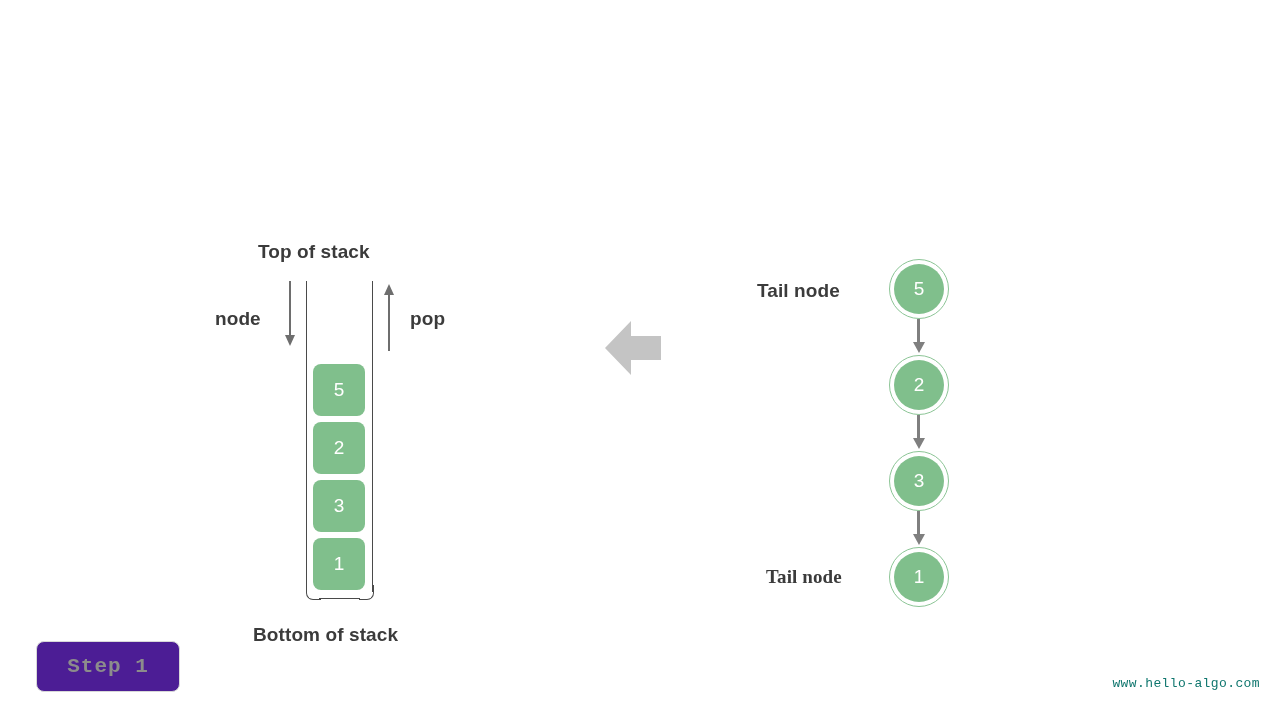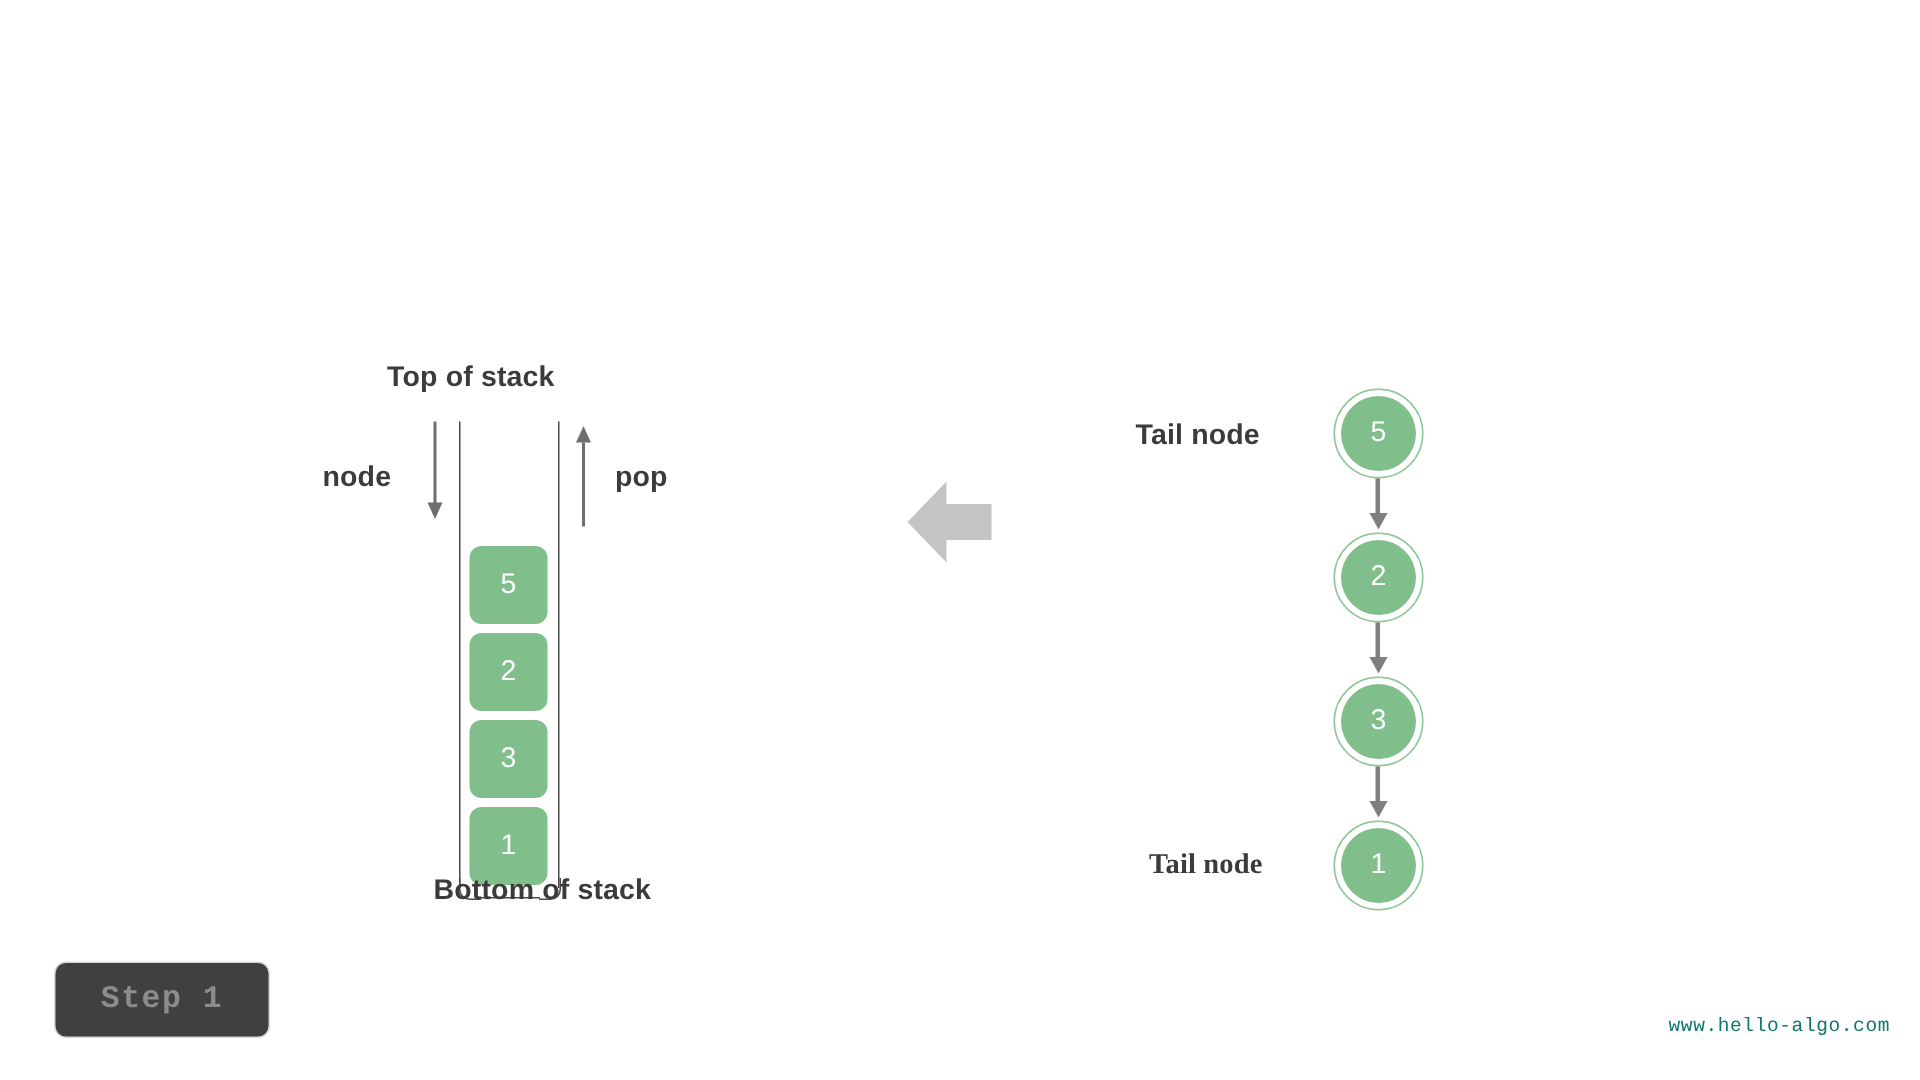--- a/index.html
+++ b/index.html
@@ -146,21 +146,21 @@
 
   
   #step-badge {
     position: absolute;
     left: 36px;
     top: 641px;
     width: 144px;
     height: 51px;
     border: 1px solid #d8d8d8;
     border-radius: 8px;
-    background: #404040;
+    background: #4c1d95;
     display: flex;
     align-items: center;
     justify-content: center;
     font-family: "Liberation Mono", monospace;
     font-size: 21px;
     font-weight: bold;
     color: #8c8c8c;
     letter-spacing: 1px;
     box-sizing: border-box;
   }
@@ -206,21 +206,21 @@
     <div class="stack-box" style="left:313px; top:422px;">
       <span>2</span>
     </div>
     <div class="stack-box" style="left:313px; top:480px;">
       <span>3</span>
     </div>
     <div class="stack-box" style="left:313px; top:538px;">
       <span>1</span>
     </div>
 
-    <div class="abs lbl-bold" style="left:253px; top:583px;margin-left:36px;">Bottom of stack</div>
+    <div class="abs lbl-bold" style="left:253px; top:624px;">Bottom of stack</div>
   </div>
 
   <div id="big-arrow" style="left:603px; top:318px;">
     <svg width="60" height="60" viewBox="0 0 60 60">
       <polygon points="2,30 28,3 28,18 58,18 58,42 28,42 28,57" fill="#c4c4c4"></polygon>
     </svg>
   </div>
 
 
   <div id="list-group">

